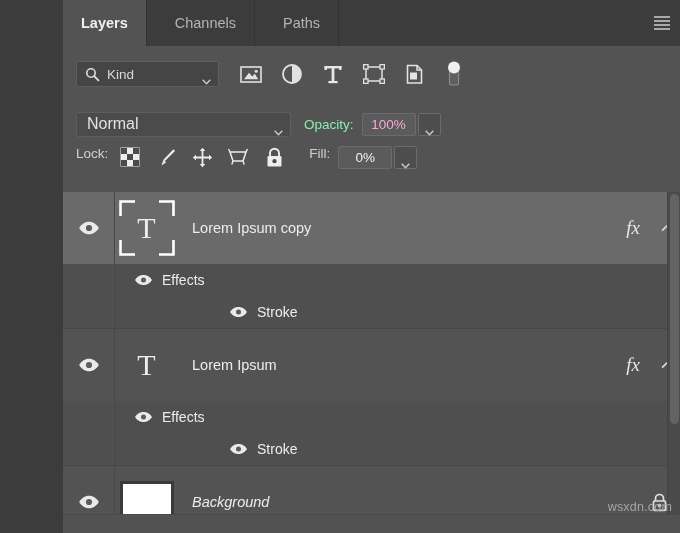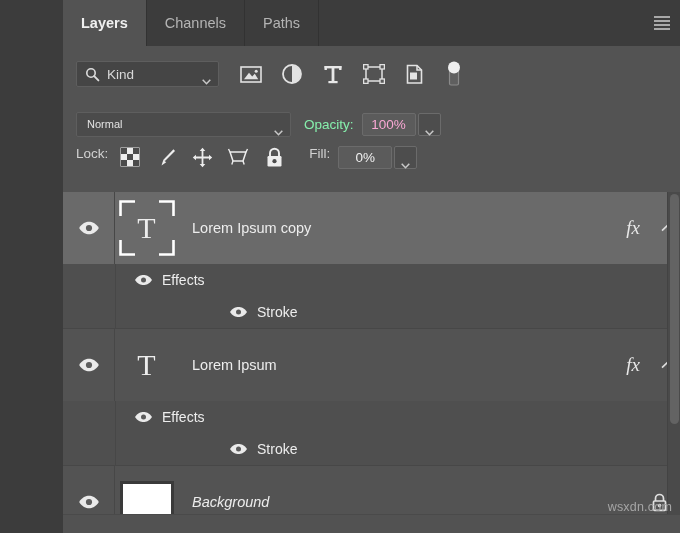--- a/index.html
+++ b/index.html
@@ -33,20 +33,21 @@
 
   
   .tabbar {
     position: absolute;
     left: 0; top: 0;
     width: 617px;
     height: 46px;
     background: #3c3c3c;
     display: flex;
     align-items: flex-end;
+    gap: 10px;
   }
   .tab {
     height: 46px;
     display: flex;
     align-items: center;
     justify-content: center;
     padding: 0 18px;
     font-size: 14.5px;
     color: #b4b4b4;
     box-sizing: border-box;
@@ -149,21 +150,21 @@
     height: 25px;
     background: #4b4b4b;
     border: 1px solid #5e5e5e;
     border-radius: 2px;
     position: relative;
     display: flex;
     align-items: center;
     box-sizing: border-box;
   }
   .blend-label {
-    font-size: 11px;
+    font-size: 16px;
     color: #e2e2e2;
     margin-left: 10px;
   }
   .opacity-label {
     font-size: 13.5px;
     color: #86efac;
     margin-left: 13px;
   }
   .opacity-box {
     margin-left: 8px;

